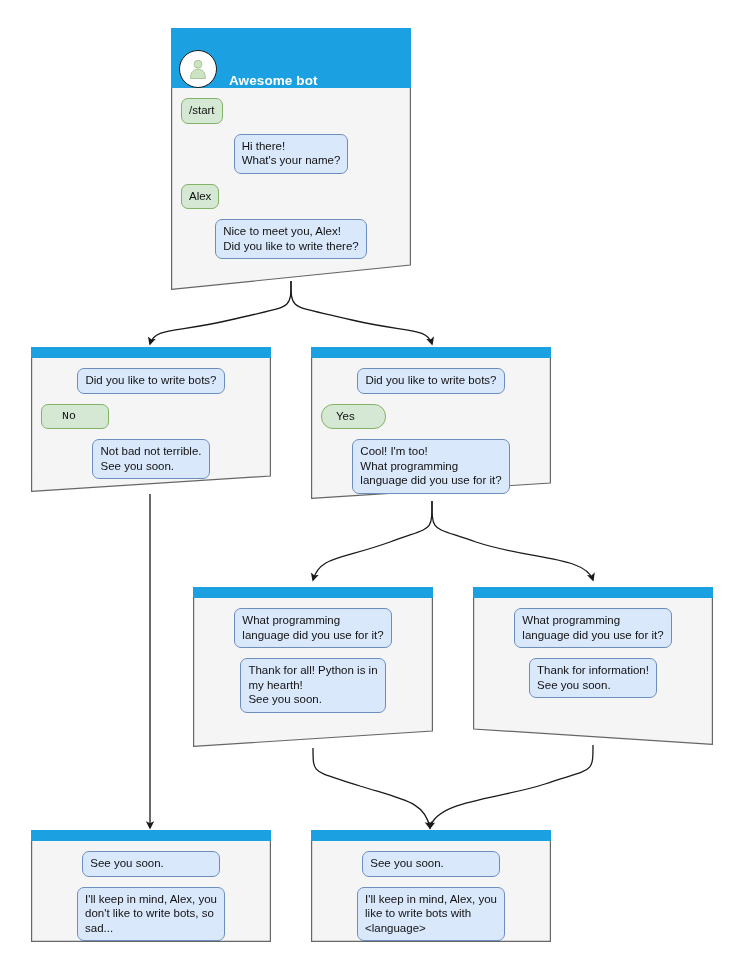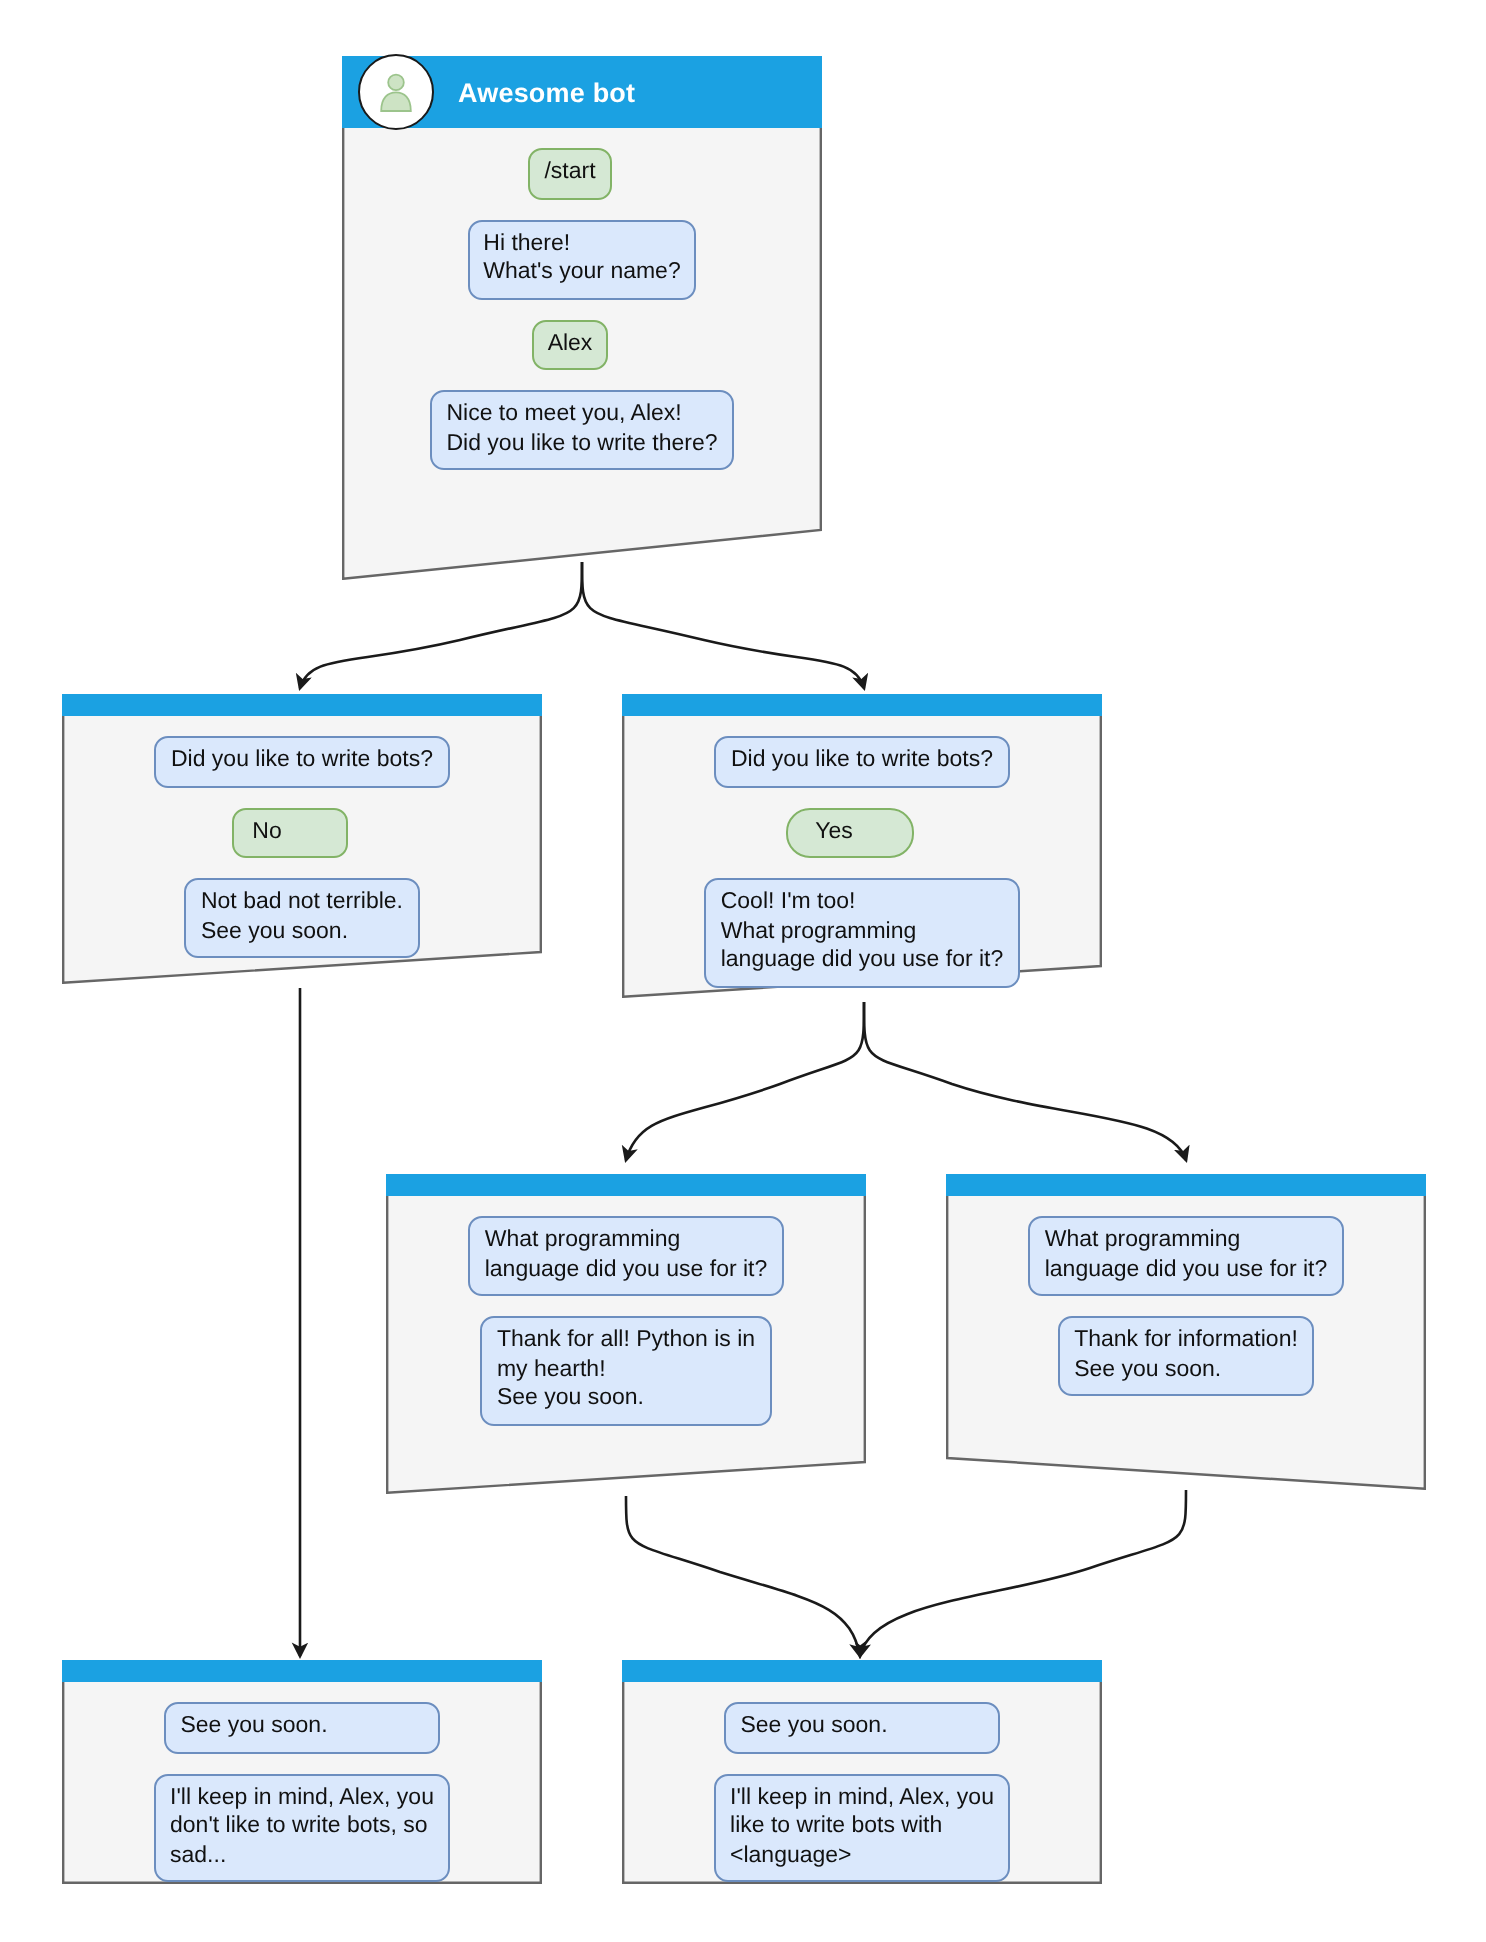--- a/index.html
+++ b/index.html
@@ -45,23 +45,23 @@
   }
 
   
   .node-header {
     position: relative;
     background: #1ba1e2;
     box-sizing: border-box;
     width: 100%;
   }
   .node-header.tall {
-    height: 36px;
+    height: 60px;
     display: flex;
-    align-items: center;
+    align-items: flex-end;
     padding-left: 8px;
   }
   .node-header.thin {
     height: 11px;
   }
   .bot-title {
     color: #ffffff;
     font-size: 13.5px;
     font-weight: bold;
     margin-left: 12px;
@@ -108,21 +108,21 @@
   }
   .bubble.user {
     background: #d5e8d4;
     border-color: #82b366;
   }
   .row {
     display: flex;
     margin-bottom: 10px;
   }
   .row.left  { justify-content: center; }
-  .row.right { justify-content: center; }
+  .row.right { justify-content: flex-start; }
   .row.right .bubble { margin-right: 12px; }
 </style>
 </head>
 <body>
 
 <svg id="edges" viewBox="0 0 743 971">
   <defs>
     <marker id="arrow" markerWidth="9" markerHeight="9" refX="5.2" refY="3.2" orient="auto" markerUnits="strokeWidth">
       <path d="M0,0 L6.4,3.2 L0,6.4 L1.6,3.2 z" fill="#1a1a1a"></path>
     </marker>
@@ -177,21 +177,21 @@
   <svg class="node-shape" viewBox="0 0 240 145" preserveAspectRatio="none">
     <path d="M0.6,0.6 L239.4,0.6 L239.4,129 L0.6,144.4 Z" fill="#f5f5f5" stroke="#666666" stroke-width="1.2"></path>
   </svg>
   <div class="node-inner">
     <div class="node-header thin"></div>
     <div class="chat-body">
       <div class="row left">
         <span class="bubble bot">Did you like to write bots?</span>
       </div>
       <div class="row right">
-        <span class="bubble user" style="padding-left:9px; padding-right:32px;">No</span>
+        <span class="bubble user" style="padding-left:20px; padding-right:32px;font-family:Liberation Mono, monospace;">No</span>
       </div>
       <div class="row left">
         <span class="bubble bot">Not bad not terrible.
 See you soon.</span>
       </div>
     </div>
   </div>
 </div>
 
 <div class="node" style="left:311px; top:347px; width:240px; height:152px;">

